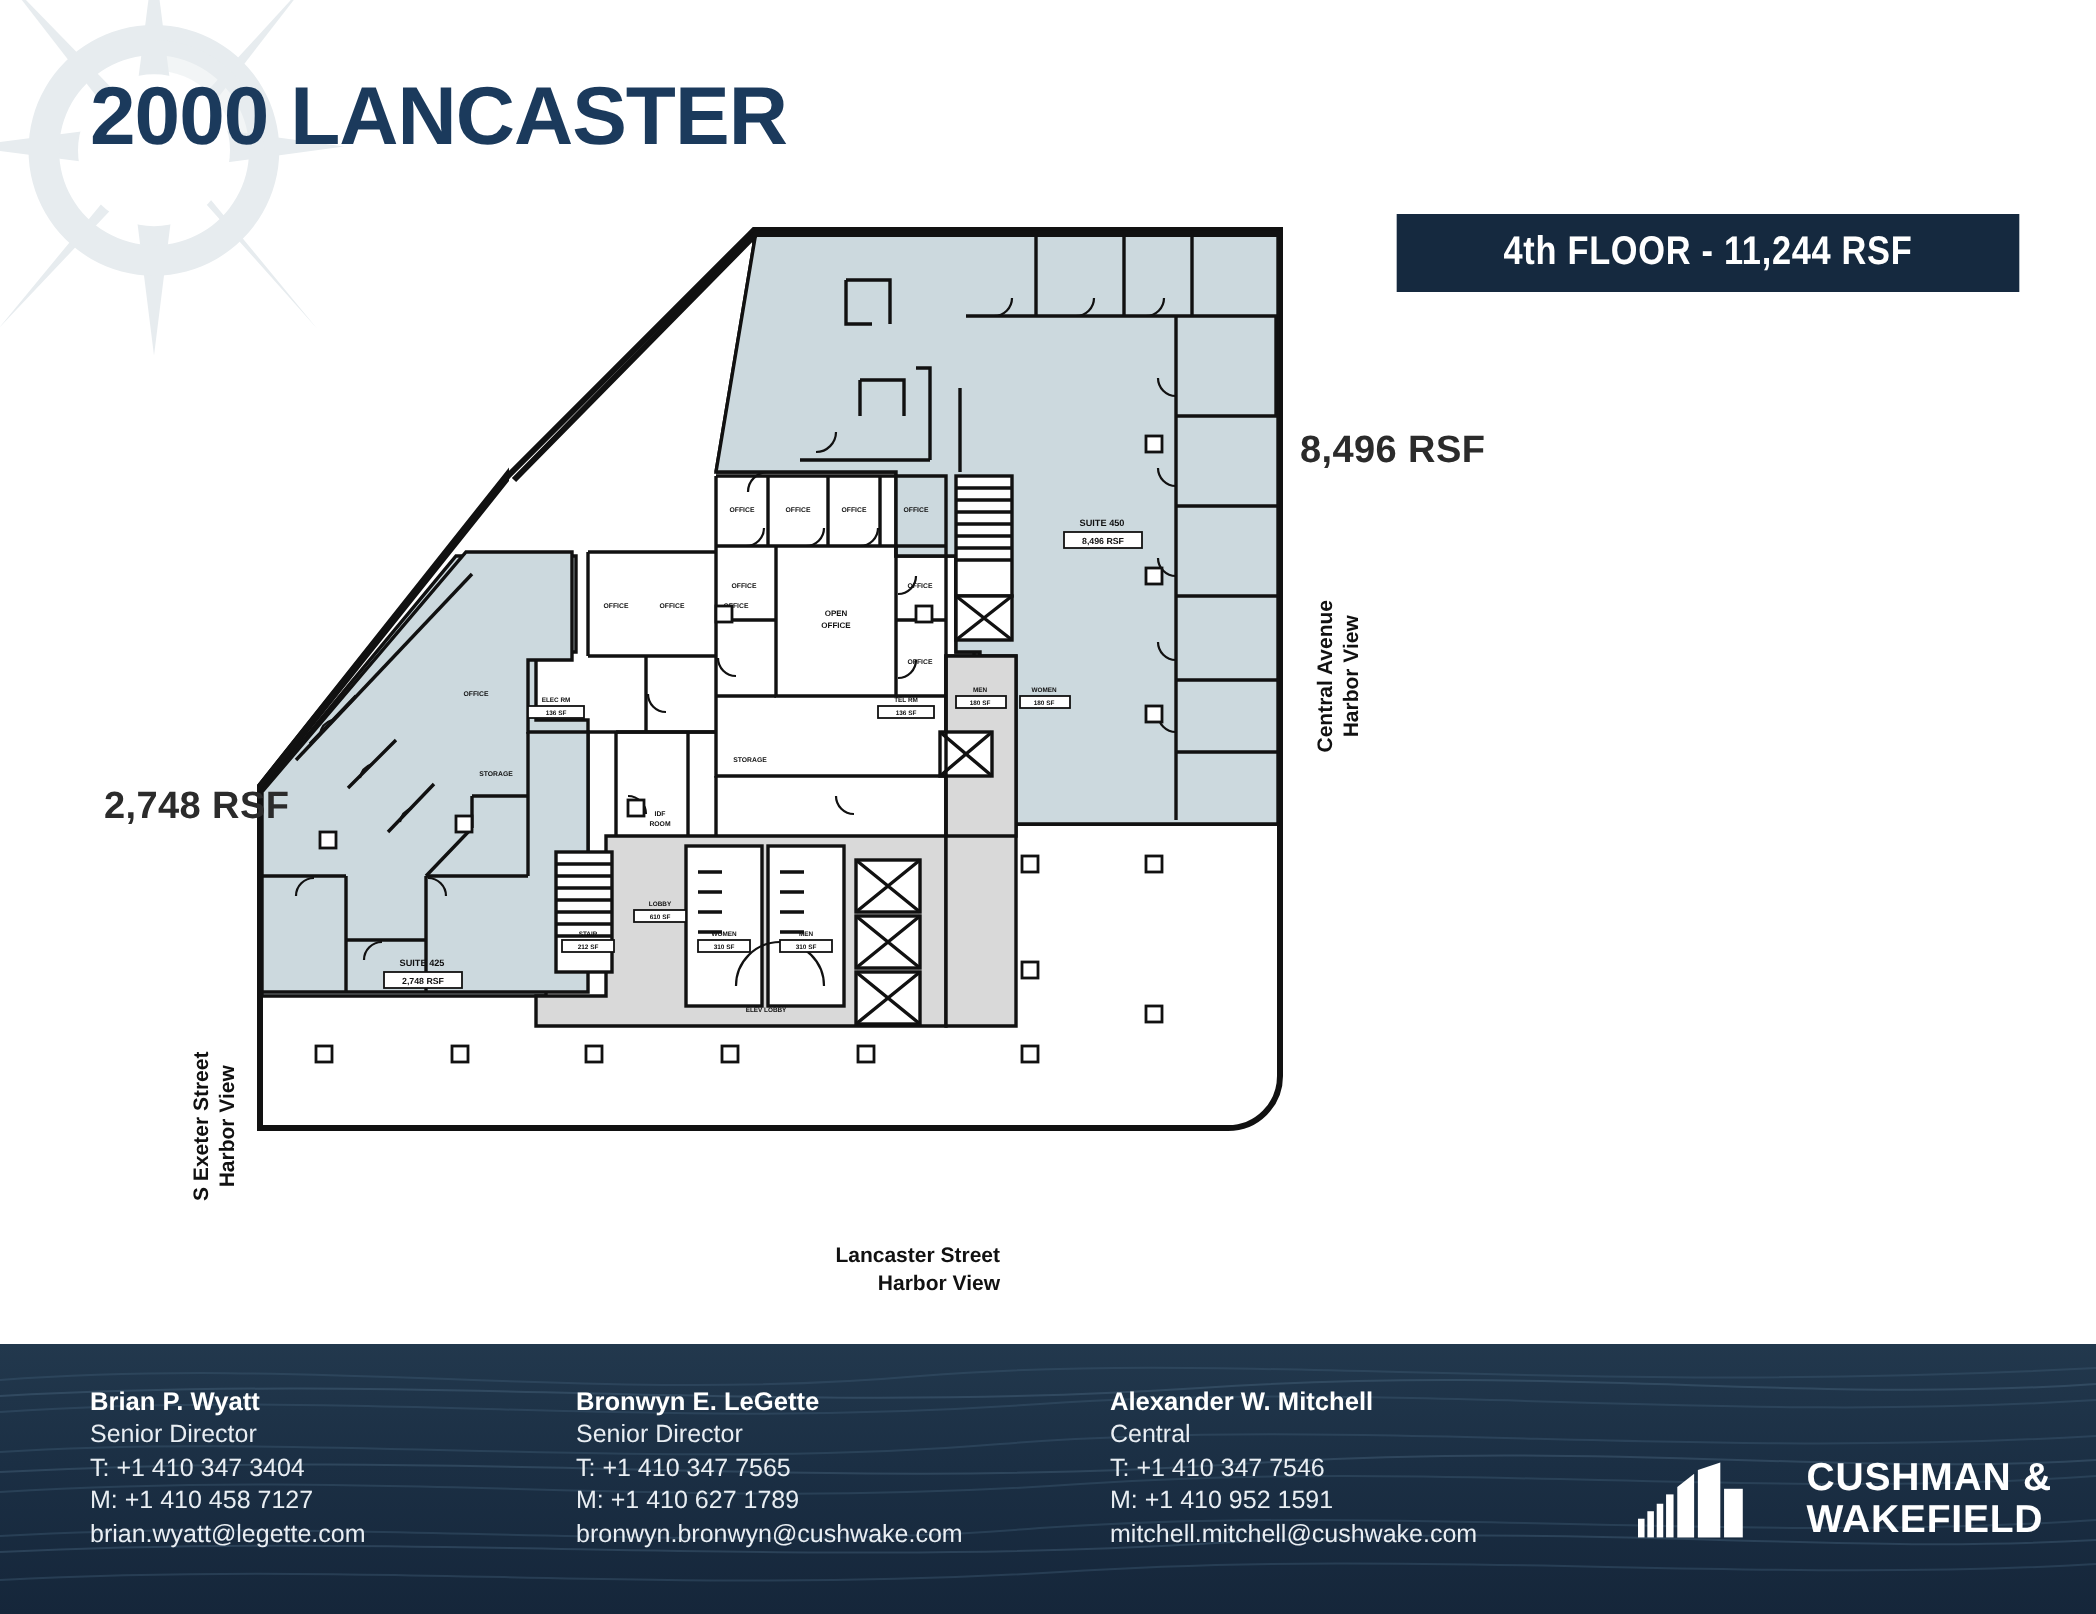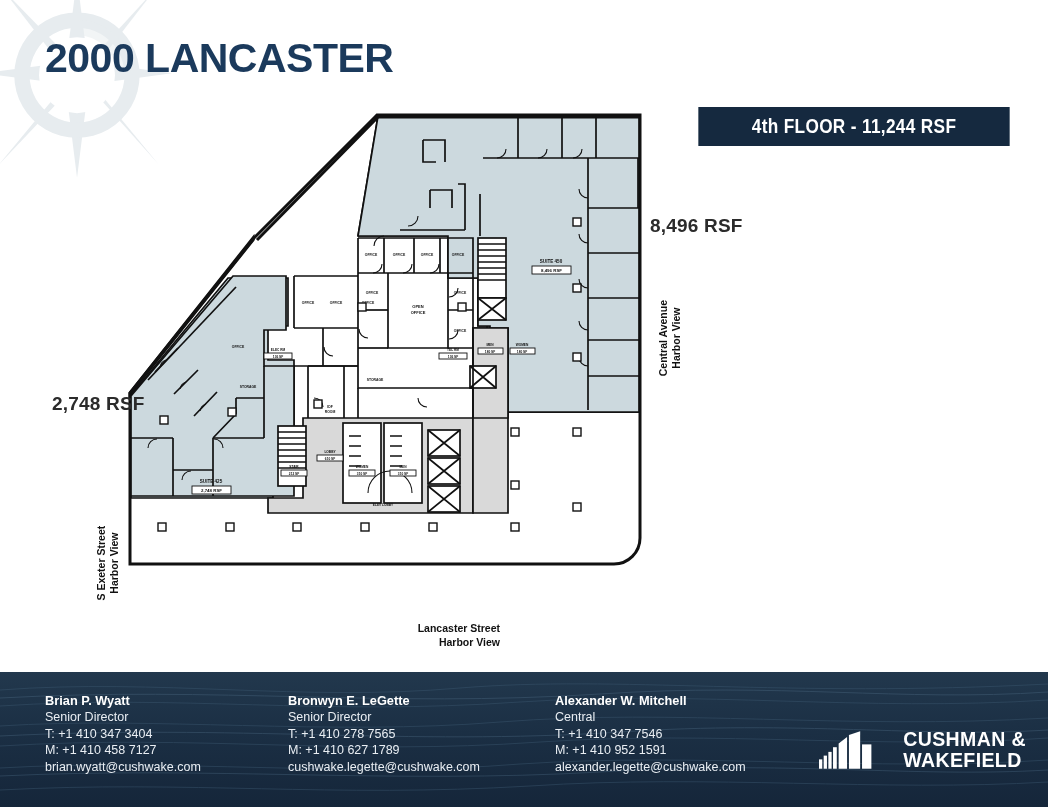--- a/index.html
+++ b/index.html
@@ -404,35 +404,35 @@
         <path d="M0,104 C210,94 390,112 600,100 C790,88 910,106 1048,98"></path>
       </g>
     </svg>
 
     <div class="contacts">
       <div class="contact c1">
         <div class="cname">Brian P. Wyatt</div>
         <div>Senior Director</div>
         <div>T: +1 410 347 3404</div>
         <div>M: +1 410 458 7127</div>
-        <div>brian.wyatt@cushwake.com</div>
+        <div>brian.wyatt@legette.com</div>
       </div>
       <div class="contact c2">
         <div class="cname">Bronwyn E. LeGette</div>
         <div>Senior Director</div>
-        <div>T: +1 410 278 7565</div>
+        <div>T: +1 410 347 7565</div>
         <div>M: +1 410 627 1789</div>
-        <div>cushwake.legette@cushwake.com</div>
+        <div>bronwyn.bronwyn@cushwake.com</div>
       </div>
       <div class="contact c3">
         <div class="cname">Alexander W. Mitchell</div>
         <div>Central</div>
         <div>T: +1 410 347 7546</div>
         <div>M: +1 410 952 1591</div>
-        <div>alexander.legette@cushwake.com</div>
+        <div>mitchell.mitchell@cushwake.com</div>
       </div>
     </div>
 
     <div class="logo">
       <svg class="logo-mark" viewBox="0 0 62 40">
         <g fill="#ffffff">
           <rect x="0" y="30" width="3.5" height="10"></rect>
           <rect x="5" y="26" width="3.5" height="14"></rect>
           <rect x="10" y="22" width="3.5" height="18"></rect>
           <rect x="15" y="17" width="4" height="23"></rect>

